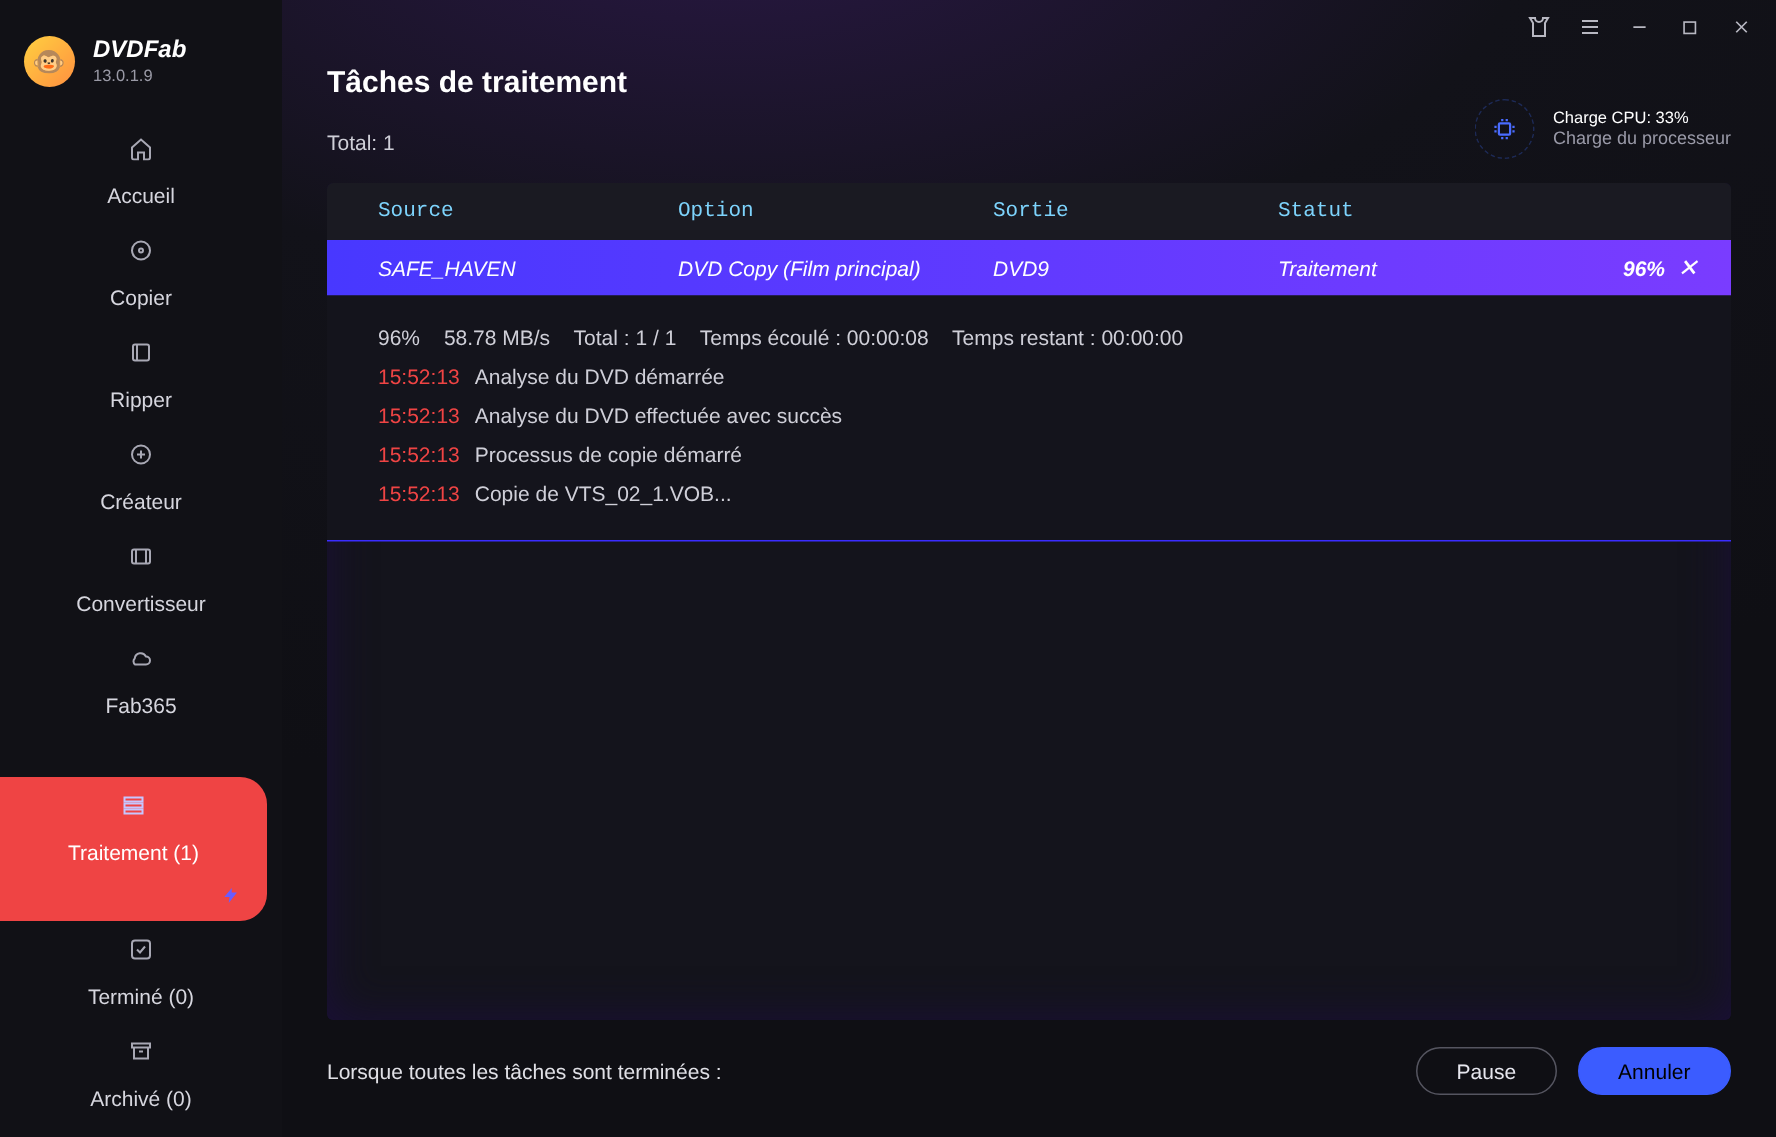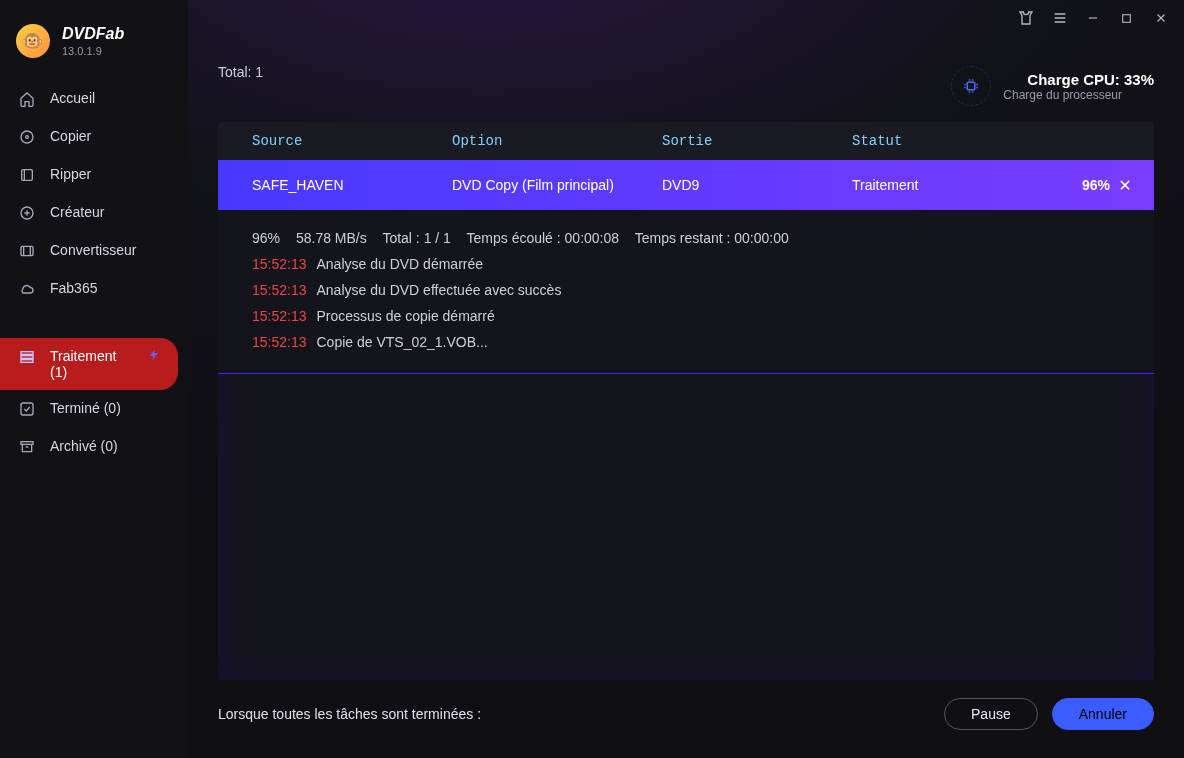--- a/index.html
+++ b/index.html
@@ -26,28 +26,29 @@
   .brand-logo {
     width: 34px; height: 34px; border-radius: 50%;
     background: linear-gradient(135deg,#ffd040,#ff9040);
     display:flex;align-items:center;justify-content:center;
     font-size:18px;
   }
   .brand-text { display:flex; flex-direction:column; }
   .brand-name { font-weight:700; font-style:italic; font-size:16px; color:#fff; }
   .brand-ver { font-size:11px; color:#9a9aa6; margin-top:2px; }
   .nav-item {
-    display:flex; align-items:flex-start; gap:14px;
+    display:flex; align-items:center; gap:14px;
     padding: 10px 18px;
     color:#d6d6de; cursor:pointer;
     font-size:14px;
+    flex-direction:column;
   }
   .nav-group-gap { height:30px; }
   .nav-item.active {
-    background:#b91c1c;
+    background:#ef4444;
     border-radius: 0 18px 18px 0;
     margin-right:10px;
     color:#fff;
     position:relative;
   }
   .nav-item.active::after{
     content:""; position:absolute; right:10px; top:50%; transform:translateY(-50%);
     width:10px;height:14px;
   }
   .nav-icon { width:18px; height:18px; flex:0 0 18px; display:flex;align-items:center;justify-content:center; color:#a8a8b4;}
@@ -73,45 +74,46 @@
   .header-left h1 { font-size:20px; font-weight:600; color:#fff; }
   .header-left .total { margin-top:20px; font-size:14px; color:#cfcfd8; }
   .header-right { display:flex; align-items:center; gap:12px; margin-top:22px;}
   .cpu-ring {
     width:40px;height:40px;border-radius:50%;
     border:1px dashed #3c6cff44;
     display:flex;align-items:center;justify-content:center;
     color:#4a6cff;
   }
   .cpu-text { text-align:left; }
-  .cpu-text .t1 { font-weight:700; color:#fff; font-size:15px;margin-left:24px;}
+  .cpu-text .t1 { font-weight:400; color:#fff; font-size:11px;}
   .cpu-text .t2 { font-size:12px; color:#9a9aa8; }
 
   .panel {
     margin: 10px 30px 0 30px;
     background: #14141c;
     border-radius:4px;
     flex:1 1 auto;
     display:flex; flex-direction:column;
     overflow:hidden;
     min-height:0;
     box-shadow: 0 0 30px #1b0f3a inset;
   }
   .thead, .trow {
     display:grid;
     grid-template-columns: 200px 210px 190px 1fr 80px 30px;
     align-items:center;
     padding: 0 14px 0 34px;
   }
   .thead { height:38px; color:#7dd3fc; background:#1a1a22; font-size:14px;font-family:Liberation Mono, monospace;}
   .trow {
-    height:50px;
+    height:37px;
     background: linear-gradient(90deg,#4838ff,#7a3cff);
     color:#fff;
     font-size:14px;
+    font-style:italic;
   }
   .trow .pct { text-align:right; font-weight:600;}
   .trow .close { text-align:center; cursor:pointer; font-size:16px;}
   .details {
     padding: 16px 34px 18px 34px;
     color:#cfcfd8;
     font-size:14px;
     line-height:1.85;
     border-bottom:1px solid #3a2cff;
     background:#14141c;
@@ -283,20 +285,21 @@
     </span>
     <span class="tb-btn">
       <svg width="14" height="14" viewBox="0 0 24 24" fill="none" stroke="#b8b8c2" stroke-width="2">
           <path d="M6 6l12 12M18 6 6 18"></path>
         </svg>
     </span>
   </div>
 
   <div class="header">
     <div class="header-left">
+      <h1>Tâches de traitement</h1>
       <div class="total">Total: 1</div>
     </div>
     <div class="header-right">
       <div class="cpu-ring">
         <svg width="18" height="18" viewBox="0 0 24 24" fill="none" stroke="#4a6cff" stroke-width="2">
             <rect x="7" y="7" width="10" height="10" rx="1"></rect>
             <path d="M10 3v2M14 3v2M10 19v2M14 19v2M3 10h2M3 14h2M19 10h2M19 14h2"></path>
           </svg>
       </div>
       <div class="cpu-text">

